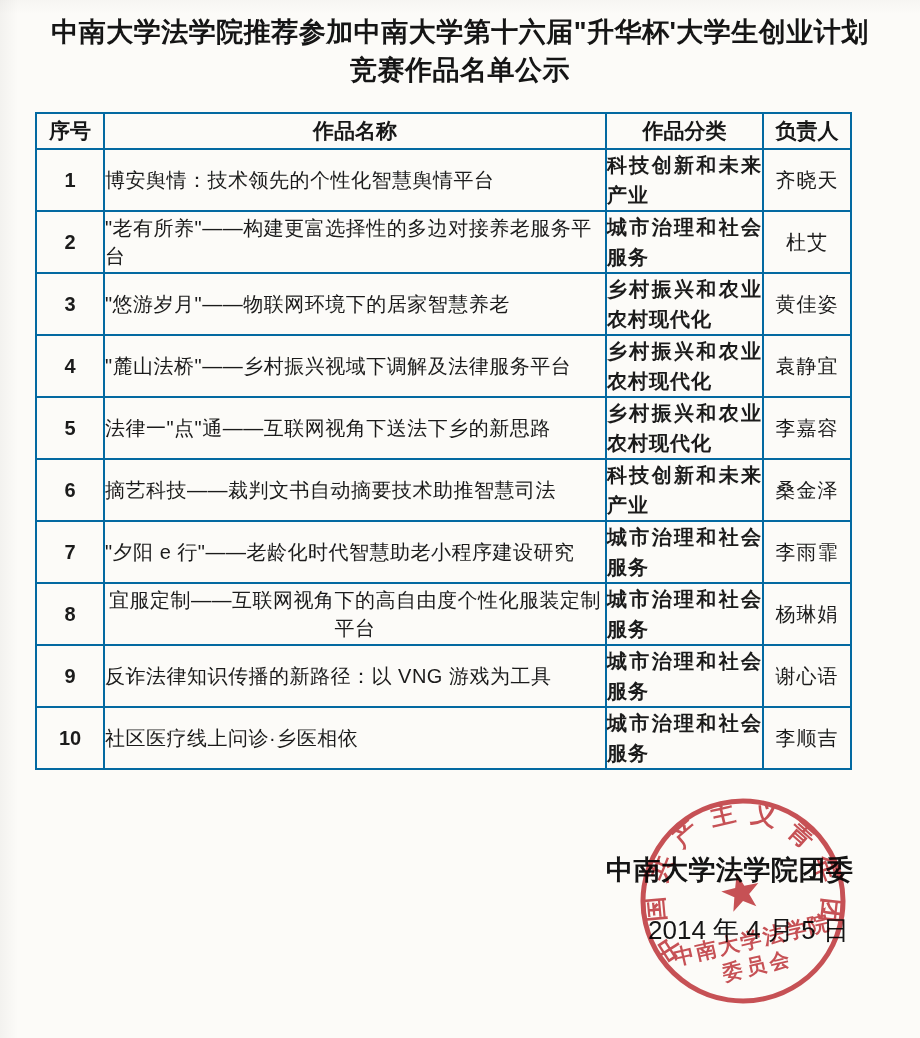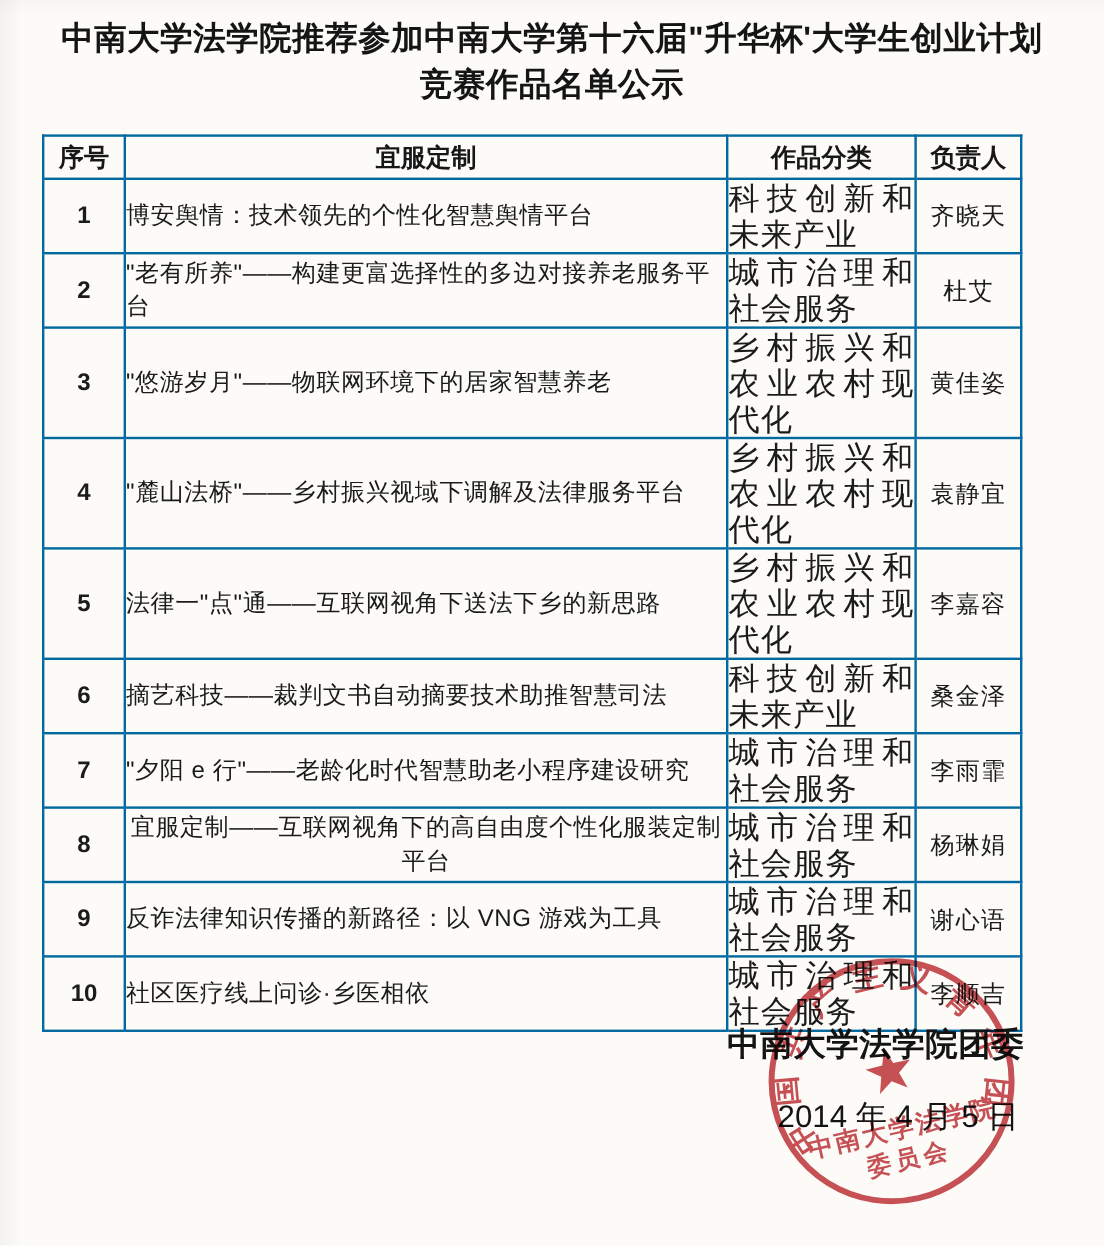--- a/index.html
+++ b/index.html
@@ -70,26 +70,27 @@
   td.c-name {
     text-align: left;
     font-size: 20px;
     line-height: 28px;
     padding: 2px 10px;
     letter-spacing: 0.5px;
   }
   
   table.works tbody tr:nth-child(8) td.c-name { text-align: center; }
   td.c-cat {
-    font-size: 26px;
+    font-size: 20px;
     line-height: 30px;
     padding: 3px 9px;
     text-align: justify;
     text-align-last: left;
     letter-spacing: 1px;
+    font-weight: bold;
   }
   td.c-leader {
     text-align: center;
     font-size: 20px;
     letter-spacing: 1px;
   }
   .footer-signature {
     position: absolute;
     left: 606px;
     top: 852px;
@@ -130,21 +131,21 @@
 <table class="works">
   <colgroup>
     <col class="c1">
       <col class="c2">
       <col class="c3">
       <col class="c4">
   </colgroup>
   <thead>
     <tr>
       <th>序号</th>
-      <th>宜服定制</th>
+      <th>作品名称</th>
       <th>作品分类</th>
       <th>负责人</th>
     </tr>
   </thead>
   <tbody>
       <tr>
     <td class="c-no">1</td>
     <td class="c-name">博安舆情：技术领先的个性化智慧舆情平台</td>
     <td class="c-cat">科技创新和未来产业</td>
     <td class="c-leader">齐晓天</td>

